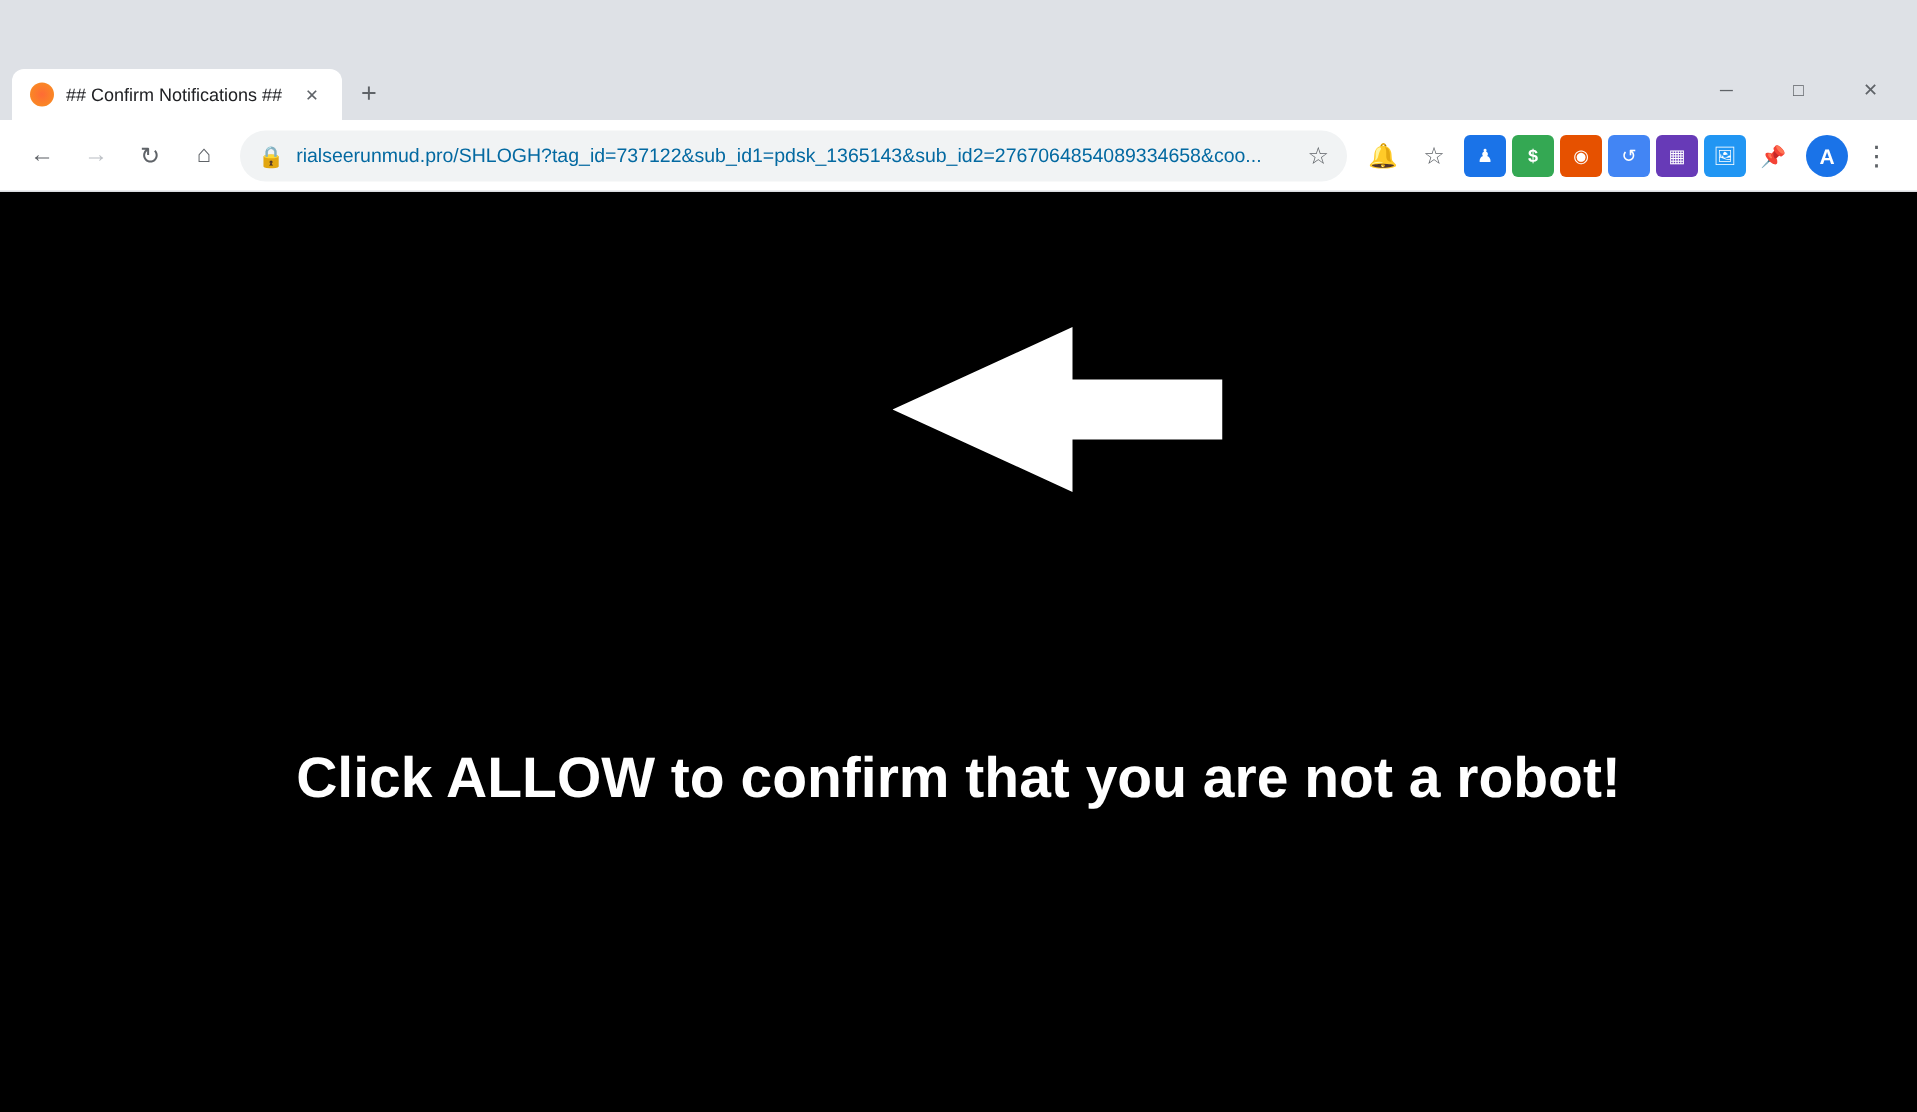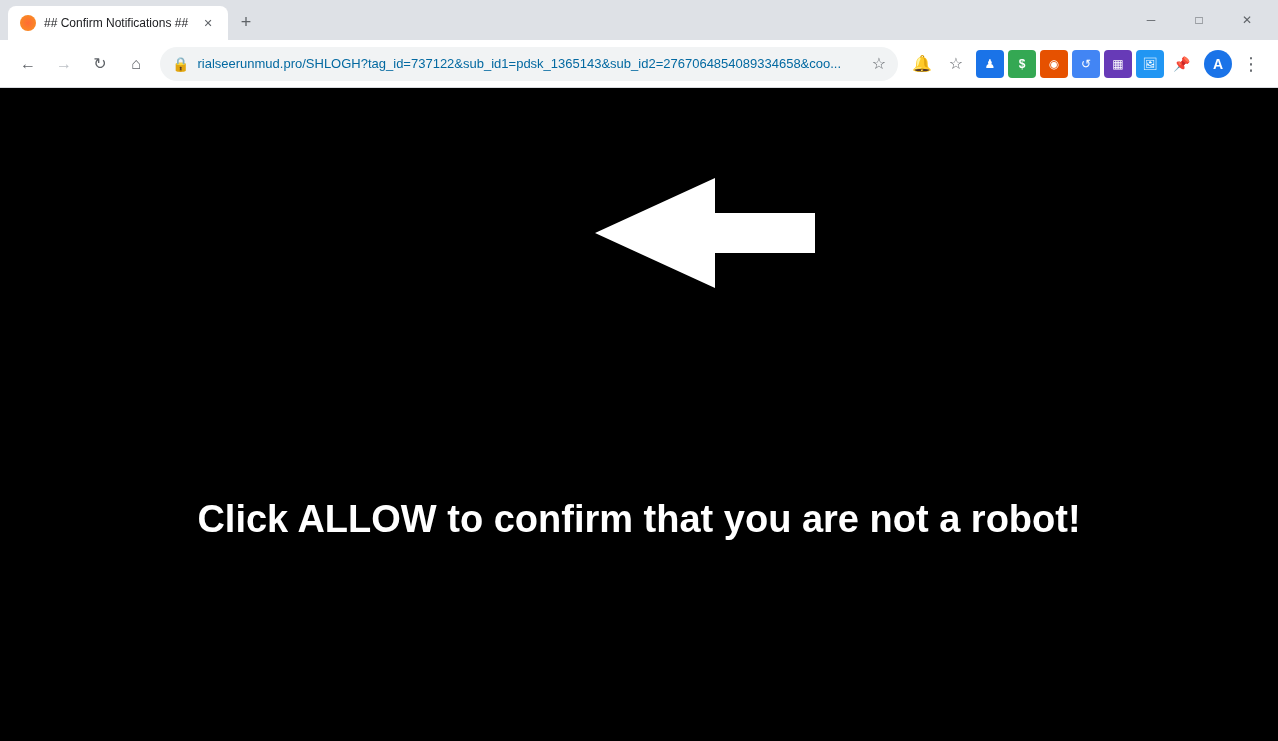--- a/index.html
+++ b/index.html
@@ -9,20 +9,21 @@
     .browser-frame { width: 1278px; height: 741px; display: flex; flex-direction: column; background: #dee1e6; }
 
     
     .title-bar {
       height: 40px;
       background: #dee1e6;
       display: flex;
       align-items: flex-end;
       padding: 0 16px 0 0;
       position: relative;
+      margin-top: 40px;
     }
 
     .tab-strip {
       display: flex;
       align-items: flex-end;
       height: 100%;
       padding-left: 8px;
     }
 
     .tab {

